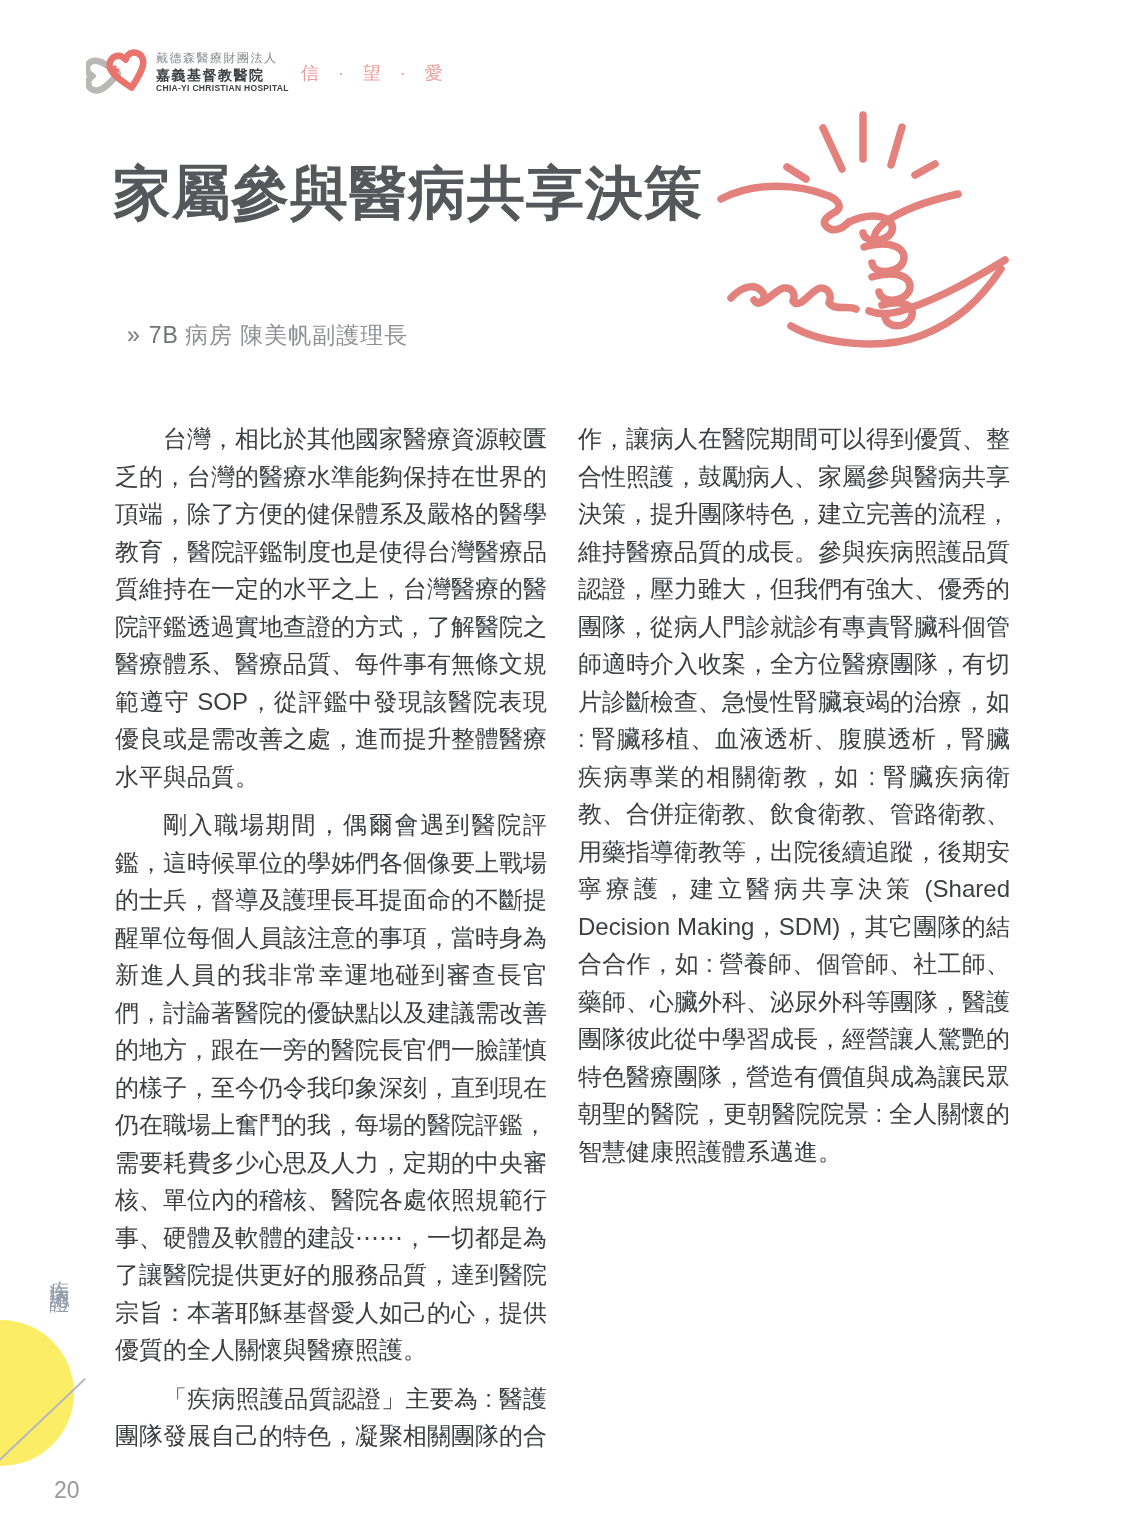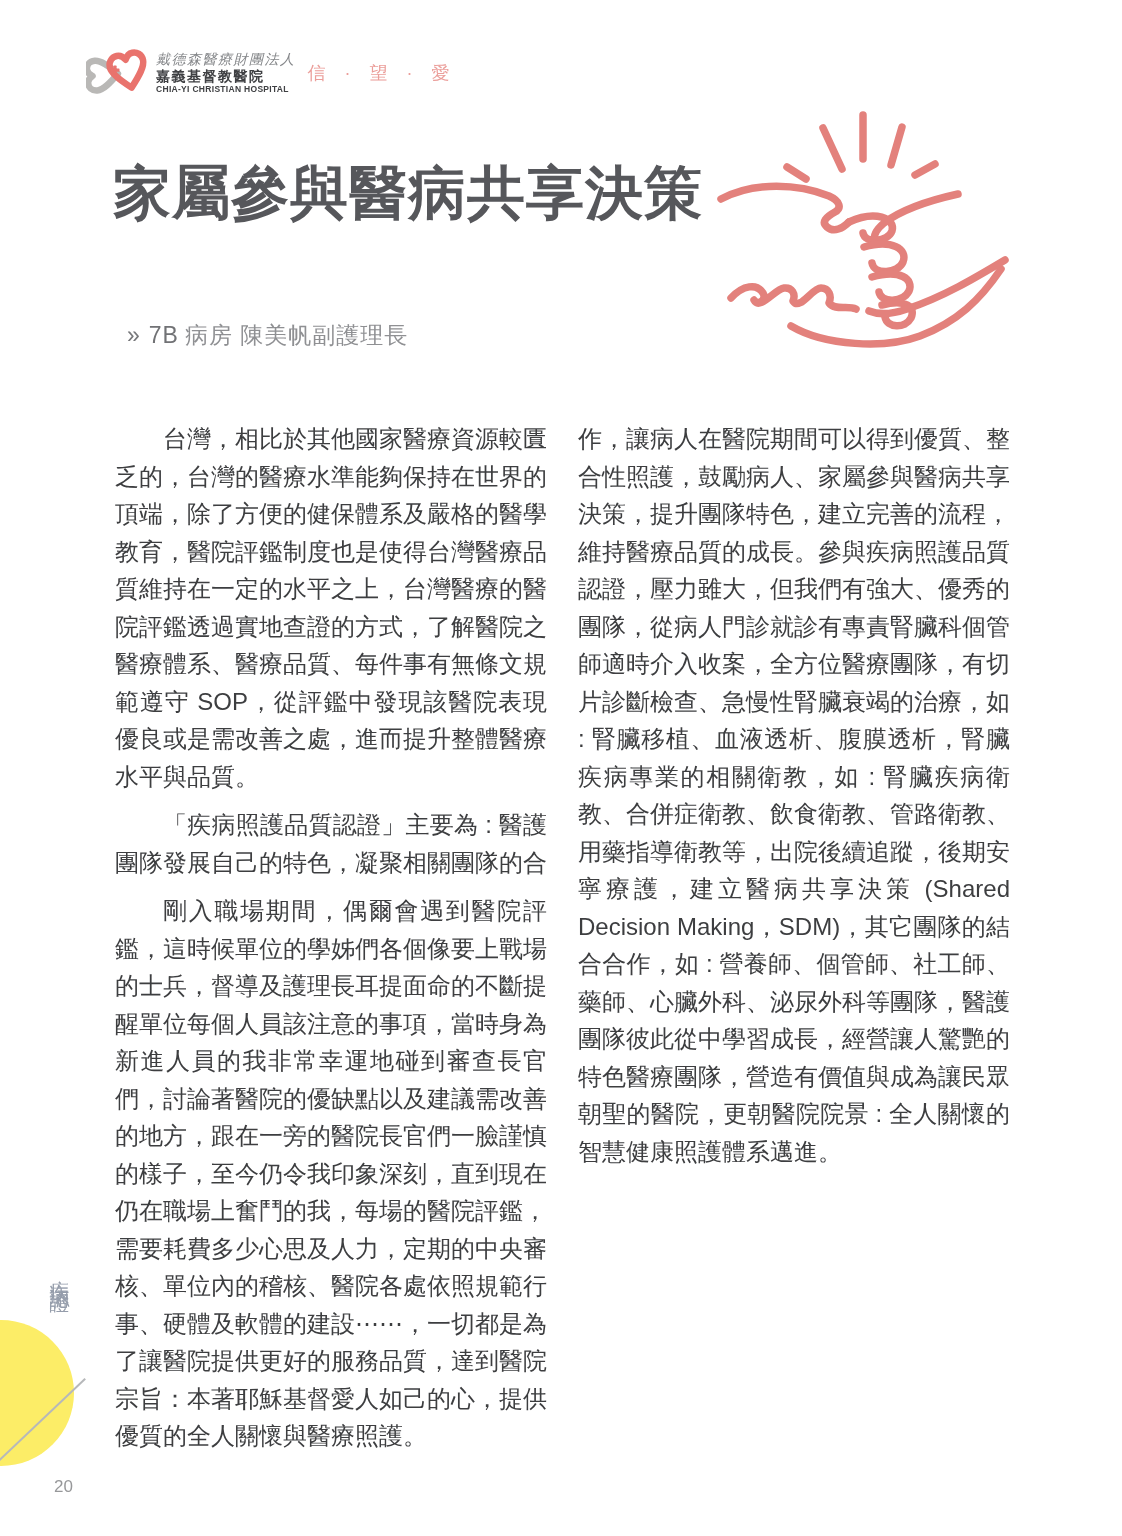--- a/index.html
+++ b/index.html
@@ -5,21 +5,21 @@
   html,body{margin:0;padding:0;}
   body{
     width:1122px;height:1536px;position:relative;background:#ffffff;
     font-family:"Liberation Sans","DejaVu Sans",sans-serif;
     overflow:hidden;
   }
   
   .logo-wrap{position:absolute;left:86px;top:44px;display:flex;align-items:center;}
   .logo-mark{width:64px;height:58px;flex:0 0 auto;}
   .logo-textblock{margin-left:6px;display:flex;flex-direction:column;line-height:1.15;}
-  .logo-foundation{font-size:14px;color:#85878a;letter-spacing:1.5px;font-style:italic;}
+  .logo-foundation{font-size:12px;color:#85878a;letter-spacing:1.5px;}
   .logo-hospital-zh{font-size:14px;font-weight:bold;color:#3f4043;letter-spacing:1.5px;margin:1px 0;}
   .logo-hospital-en{font-size:8.5px;font-weight:bold;color:#3f4043;letter-spacing:0.3px;}
   .logo-motto{margin-left:12px;font-size:18px;color:#eb9e9a;letter-spacing:7px;white-space:nowrap;}
   
   .title{
     position:absolute;left:113px;top:158px;width:640px;
     font-family:"Liberation Serif","DejaVu Serif",serif;
     font-weight:bold;font-size:58px;line-height:72px;color:#56575b;
     letter-spacing:1px;
   }
@@ -46,21 +46,21 @@
     background:#fced67;border-radius:50%;z-index:1;
   }
   .diag-line{
     position:absolute;left:-12px;top:1470px;width:134px;height:2px;
     background:#b6b8ba;transform:rotate(-43.5deg);transform-origin:left center;z-index:2;
   }
   .side-label{
     position:absolute;left:47px;top:1264px;z-index:3;
     writing-mode:vertical-rl;font-size:20px;color:#959dab;letter-spacing:4px;
   }
-  .page-number{position:absolute;left:54px;top:1477px;font-size:17px;color:#97989a;z-index:3;text-align:center;}
+  .page-number{position:absolute;left:54px;top:1477px;font-size:23px;color:#97989a;z-index:3;text-align:center;}
 </style>
 </head>
 <body>
 
 <div class="logo-wrap">
   <svg class="logo-mark" viewBox="0 0 64 58">
 
     <g transform="translate(17,31) rotate(-95)">
       <path d="M0,15 C-9,6 -15,-1 -15,-7 C-15,-12.5 -11,-15.5 -7,-15.5 C-4,-15.5 -1.5,-13.5 0,-10.5 C1.5,-13.5 4,-15.5 7,-15.5 C11,-15.5 15,-12.5 15,-7 C15,-1 9,6 0,15 Z" fill="none" stroke="#b9b8b6" stroke-width="6.5" stroke-linejoin="round"></path>
     </g>
@@ -113,22 +113,22 @@
 
       <path d="M88,218 C122,238 182,241 217,228 C254,214 277,192 298,161"></path>
 
       <path d="M302,152 C272,170 240,189 204,201 C190,206 176,207 166,203"></path>
     </g>
   </svg>
 </div>
 
 <div class="col col-left">
   <p>台灣，相比於其他國家醫療資源較匱乏的，台灣的醫療水準能夠保持在世界的頂端，除了方便的健保體系及嚴格的醫學教育，醫院評鑑制度也是使得台灣醫療品質維持在一定的水平之上，台灣醫療的醫院評鑑透過實地查證的方式，了解醫院之醫療體系、醫療品質、每件事有無條文規範遵守 SOP，從評鑑中發現該醫院表現優良或是需改善之處，進而提升整體醫療水平與品質。</p>
+  <p>剛入職場期間，偶爾會遇到醫院評鑑，這時候單位的學姊們各個像要上戰場的士兵，督導及護理長耳提面命的不斷提醒單位每個人員該注意的事項，當時身為新進人員的我非常幸運地碰到審查長官們，討論著醫院的優缺點以及建議需改善的地方，跟在一旁的醫院長官們一臉謹慎的樣子，至今仍令我印象深刻，直到現在仍在職場上奮鬥的我，每場的醫院評鑑，需要耗費多少心思及人力，定期的中央審核、單位內的稽核、醫院各處依照規範行事、硬體及軟體的建設⋯⋯，一切都是為了讓醫院提供更好的服務品質，達到醫院宗旨：本著耶穌基督愛人如己的心，提供優質的全人關懷與醫療照護。</p>
   <p>「疾病照護品質認證」主要為 : 醫護團隊發展自己的特色，凝聚相關團隊的合</p>
-  <p>剛入職場期間，偶爾會遇到醫院評鑑，這時候單位的學姊們各個像要上戰場的士兵，督導及護理長耳提面命的不斷提醒單位每個人員該注意的事項，當時身為新進人員的我非常幸運地碰到審查長官們，討論著醫院的優缺點以及建議需改善的地方，跟在一旁的醫院長官們一臉謹慎的樣子，至今仍令我印象深刻，直到現在仍在職場上奮鬥的我，每場的醫院評鑑，需要耗費多少心思及人力，定期的中央審核、單位內的稽核、醫院各處依照規範行事、硬體及軟體的建設⋯⋯，一切都是為了讓醫院提供更好的服務品質，達到醫院宗旨：本著耶穌基督愛人如己的心，提供優質的全人關懷與醫療照護。</p>
 </div>
 
 <div class="col col-right">
   <p class="cont">作，讓病人在醫院期間可以得到優質、整合性照護，鼓勵病人、家屬參與醫病共享決策，提升團隊特色，建立完善的流程，維持醫療品質的成長。參與疾病照護品質認證，壓力雖大，但我們有強大、優秀的團隊，從病人門診就診有專責腎臟科個管師適時介入收案，全方位醫療團隊，有切片診斷檢查、急慢性腎臟衰竭的治療，如 : 腎臟移植、血液透析、腹膜透析，腎臟疾病專業的相關衛教，如 : 腎臟疾病衛教、合併症衛教、飲食衛教、管路衛教、用藥指導衛教等，出院後續追蹤，後期安寧療護，建立醫病共享決策 (Shared Decision Making，SDM)，其它團隊的結合合作，如 : 營養師、個管師、社工師、藥師、心臟外科、泌尿外科等團隊，醫護團隊彼此從中學習成長，經營讓人驚艷的特色醫療團隊，營造有價值與成為讓民眾朝聖的醫院，更朝醫院院景 : 全人關懷的智慧健康照護體系邁進。</p>
 </div>
 
 <div class="yellow-circle"></div>
 <div class="diag-line"></div>
 <div class="side-label">疾病認證</div>
 <div class="page-number">20</div>

